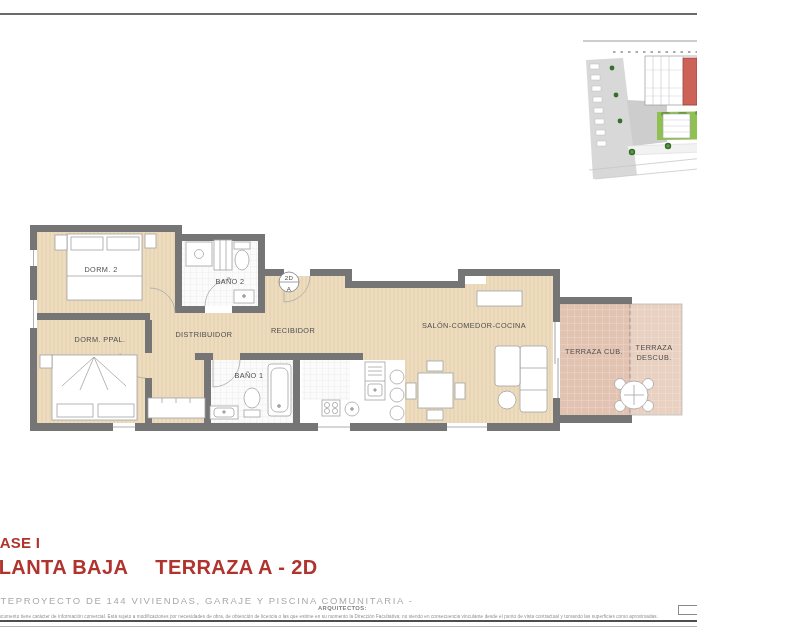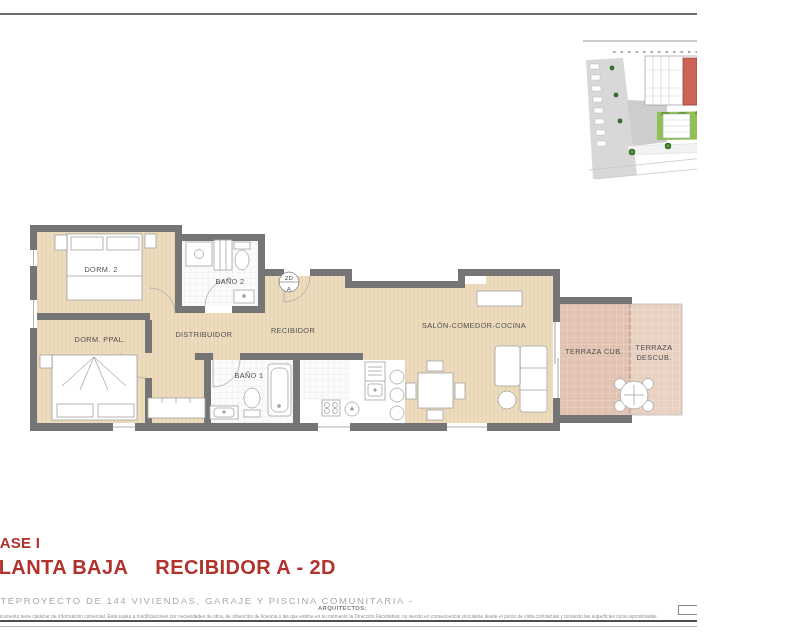--- a/index.html
+++ b/index.html
@@ -457,21 +457,21 @@
     </div>
 
     <div class="grand">
       <span>TOTAL SUP.CONST. + ZZ.CC.</span>
       <span class="val">80.</span>
     </div>
   </div>
 
   <div class="phase">FASE I</div>
   <div class="floorline">
-    <span>PLANTA BAJA</span><span class="unit">RECIBIDOR A - 2D</span>
+    <span>PLANTA BAJA</span><span class="unit">TERRAZA A - 2D</span>
   </div>
   <div class="project">ANTEPROYECTO DE 144 VIVIENDAS, GARAJE Y PISCINA COMUNITARIA -</div>
   <div class="arch">ARQUITECTOS:</div>
   <div class="disc">El presente documento tiene carácter de información comercial. Está sujeto a modificaciones por necesidades de obra, de obtención de licencia o las que estime en su momento la Dirección Facultativa; no siendo en consecuencia vinculante desde el punto de vista contractual y tomando las superficies como aproximadas.</div>
 
   <div class="hrule rule-b1"></div>
   <div class="hrule rule-b2"></div>
 
   <div class="scalebar">
     <div class="tick" style="left:36px"></div>

